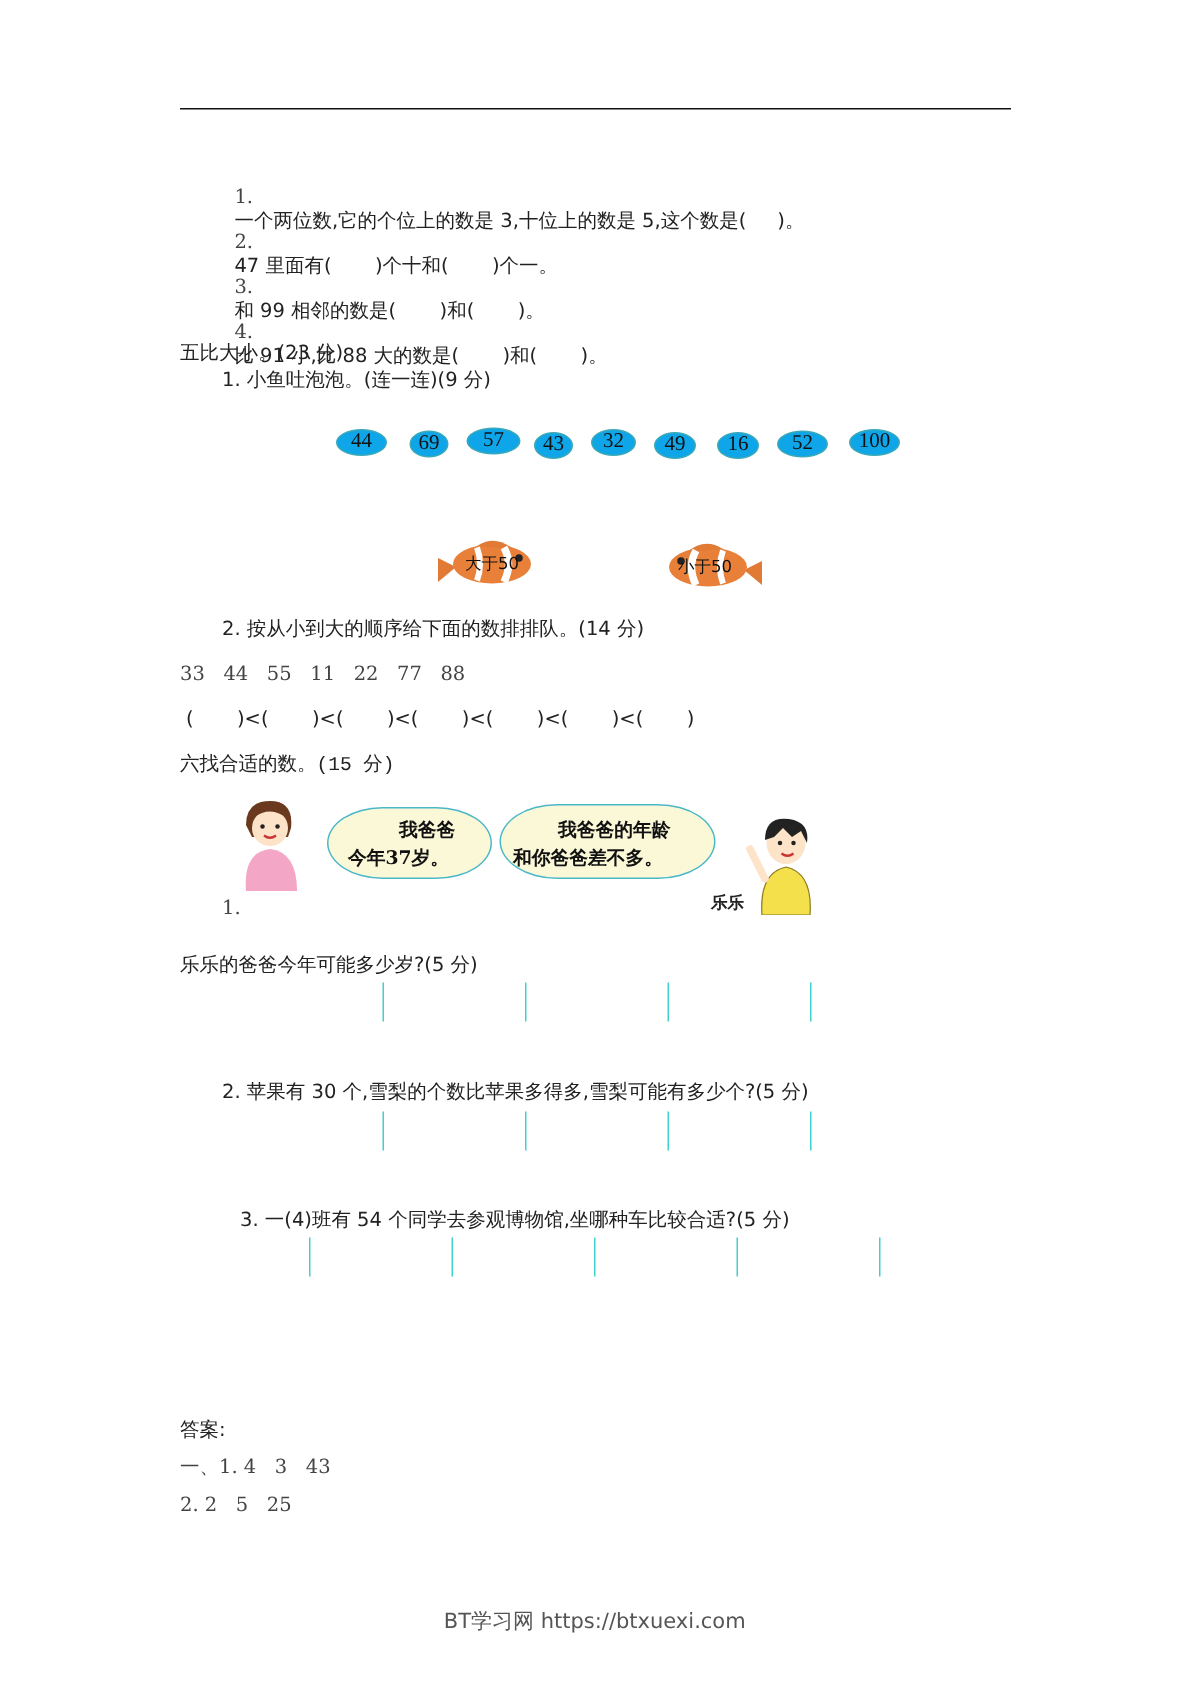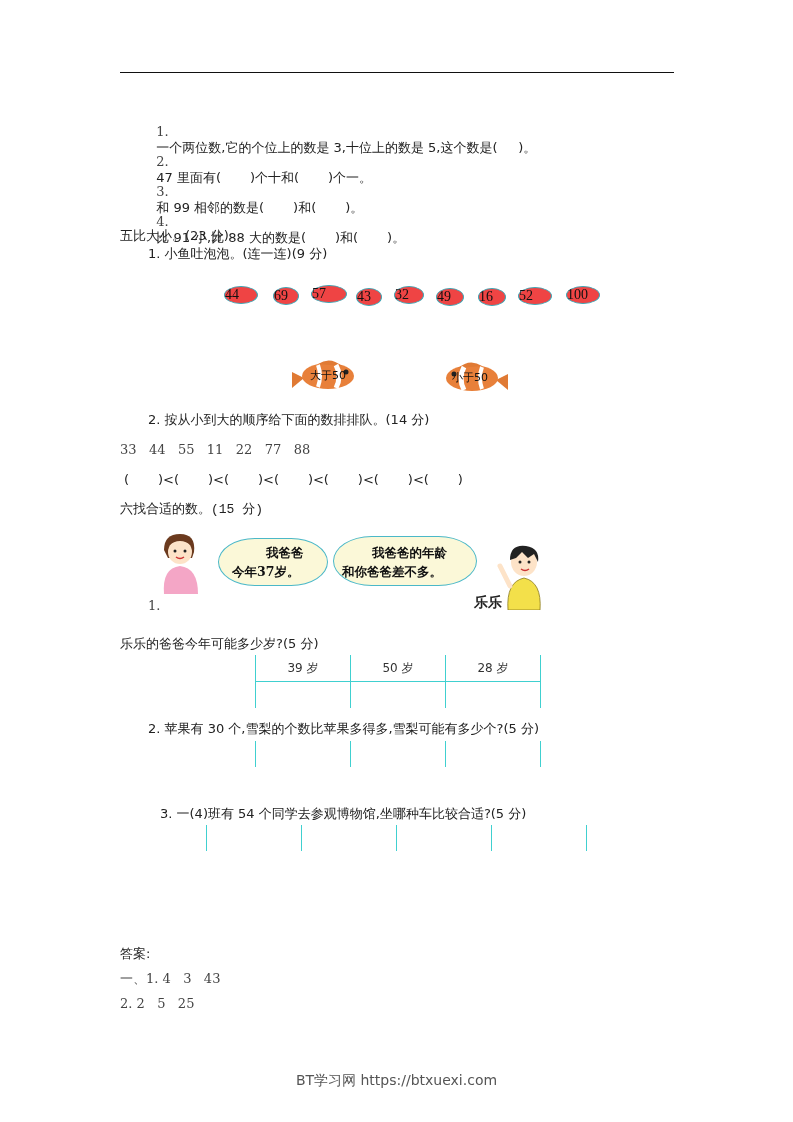--- a/index.html
+++ b/index.html
@@ -4,21 +4,21 @@
   <style>
     html, body { margin: 0; padding: 0; background: #ffffff; }
     body { width: 793px; height: 1122px; position: relative; overflow: hidden;
       font-family: "DejaVu Sans", "Liberation Sans", sans-serif; color: #222; }
     .abs { position: absolute; }
     .rule { left: 120px; top: 72px; width: 554px; height: 1px; background: #111; }
     .line { font-size: 13px; line-height: 16px; white-space: pre; }
     .num { font-family: "DejaVu Serif", "Liberation Serif", serif; color: #444; }
     .bubble { position: absolute; height: 16px; border: 1.3px solid #3aa9b8; border-radius: 50%;
       font-family: "Liberation Serif", "DejaVu Serif", serif; font-size: 14px; line-height: 16px;
-      text-align: left; color: #111; background: #ef4444; }
+      text-align: center; color: #111; background: #0ea5e9; }
     .fish { position: absolute; width: 70px; height: 34px; }
     .fish-label { position: absolute; font-size: 11px; color: #111; top: 10px; left: 20px; white-space: nowrap; }
     table.opts { position: absolute; border-collapse: collapse; }
     table.opts td { border-left: 1.5px solid #40d0d0; border-right: 1.5px solid #40d0d0; width: 94px;
       text-align: center; font-size: 12px; color: #333; padding: 0; }
     table.opts tr.head td { height: 26px; border-bottom: 1.5px solid #40d0d0; }
     table.opts tr.body td { height: 26px; }
     .cloud { position: absolute; background: #fbf8d8; border: 1.5px solid #4bb8c8; border-radius: 40px / 26px; }
     .cloud-text { position: absolute; font-family: "DejaVu Serif", "Liberation Serif", serif; font-size: 12.5px; color: #111; font-weight: bold; white-space: pre; line-height: 17px; }
     .footer { font-family: "DejaVu Sans", sans-serif; font-size: 14px; color: #555; }
@@ -113,32 +113,27 @@
   <svg width="48" height="68" viewBox="0 0 48 68">
     <ellipse cx="28" cy="20" rx="13" ry="14" fill="#fde3c8"></ellipse>
     <path d="M14 18 Q14 2 30 4 Q44 6 42 20 L38 12 L32 16 L26 10 L20 16 Z" fill="#222"></path>
     <circle cx="24" cy="20" r="1.5" fill="#222"></circle>
     <circle cx="33" cy="20" r="1.5" fill="#222"></circle>
     <path d="M25 27 Q29 30 33 27" stroke="#c33" stroke-width="1.5" fill="none"></path>
     <path d="M12 68 Q10 40 28 36 Q46 40 44 68 Z" fill="#f3e04a" stroke="#8a7a20" stroke-width="0.8"></path>
     <path d="M14 44 L4 24" stroke="#fde3c8" stroke-width="5" stroke-linecap="round"></path>
   </svg>
 </div>
-<div class="abs line" style="left:474px; top:594px; font-size:14px; font-weight:bold; font-family:'DejaVu Serif', serif;">乐乐</div>
+<div class="abs line" style="left:474px; top:594px; font-size:11px; font-weight:bold; font-family:'DejaVu Serif', serif;">乐乐</div>
 
 <div class="abs line num" style="left:148px; top:598px;">1.</div>
 
 <div class="abs line" style="left:120px; top:636px;">乐乐的爸爸今年可能多少岁?(5 分)</div>
 <table class="opts" style="left:255px; top:655px;">
   <tbody>
-      <tr class="head">
-    <td>39 岁</td>
-    <td>50 岁</td>
-    <td>28 岁</td>
-  </tr>
   <tr class="body">
     <td></td>
     <td></td>
     <td></td>
   </tr>
 </tbody>
   </table>
 
 <div class="abs line" style="left:148px; top:721px;">2. 苹果有 30 个,雪梨的个数比苹果多得多,雪梨可能有多少个?(5 分)</div>
 <table class="opts" style="left:255px; top:741px;">

